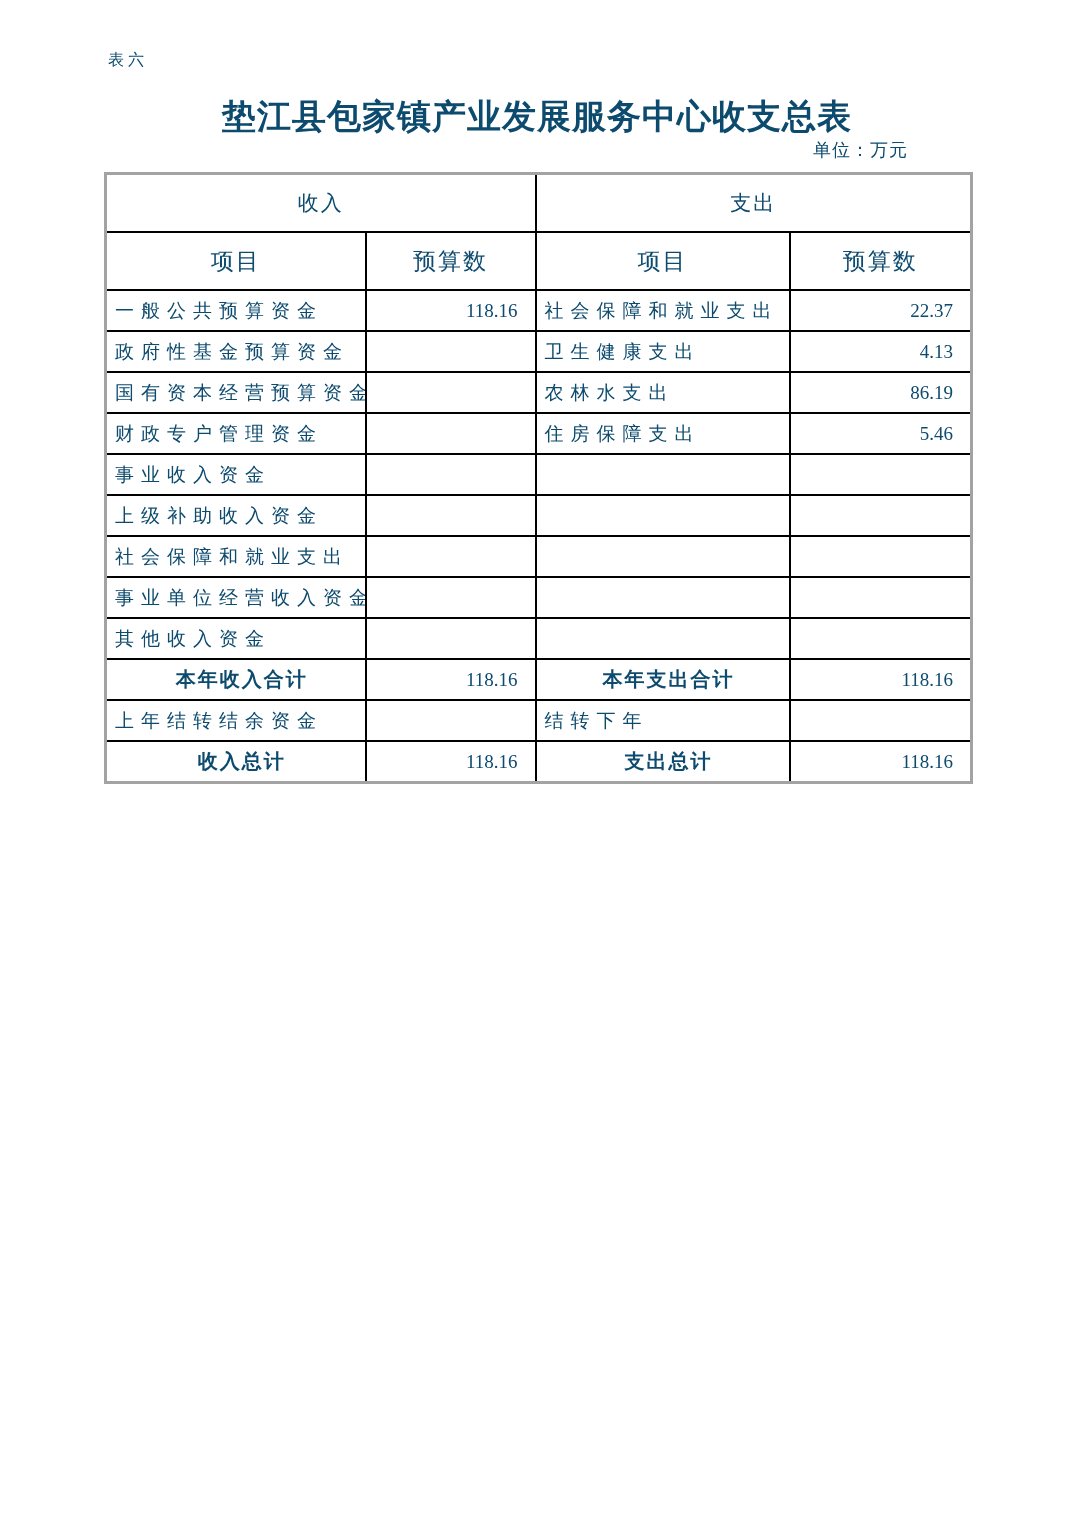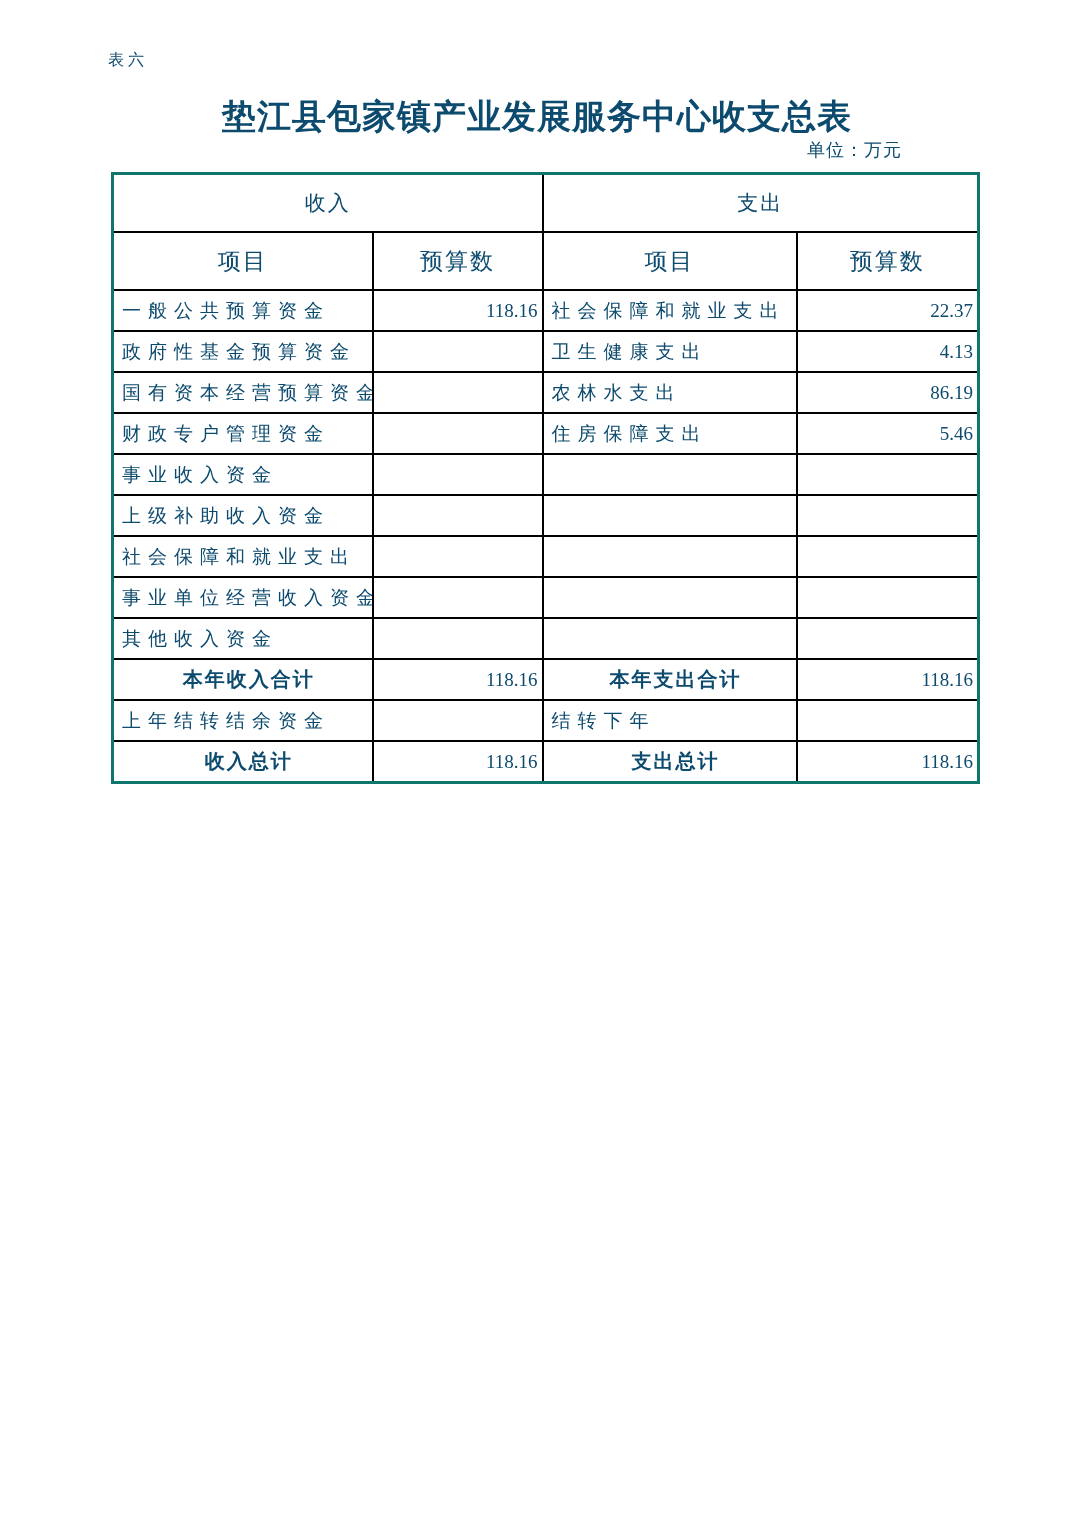--- a/index.html
+++ b/index.html
@@ -30,32 +30,32 @@
     top: 80px;
     margin: 14px;
     text-align: center;
     font-size: 34px;
     font-weight: bold;
     letter-spacing: 1px;
   }
   .unit-note {
     position: absolute;
     top: 138px;
-    right: 172px;
+    right: 166px;
     font-size: 18px;
     letter-spacing: 1px;
   }
   table.budget-table {
     position: absolute;
-    left: 111px;
+    left: 104px;
     top: 172px;
     width: 866px;
     border-collapse: collapse;
     table-layout: fixed;
-    border: 3px solid #0f766e;
+    border: 3px solid #a3a3a3;
   }
   .budget-table th,
   .budget-table td {
     border: 2px solid #000000;
     overflow: hidden;
     white-space: nowrap;
     font-weight: normal;
     padding: 0;
   }
   .group-row th {
@@ -75,21 +75,21 @@
     font-size: 19px;
   }
   .budget-table td.item {
     text-align: left;
     padding-left: 8px;
     letter-spacing: 7px;
     font-family: Liberation Mono, monospace;
   }
   .budget-table td.value {
     text-align: right;
-    padding-right: 4px;
+    padding-right: 17px;
     letter-spacing: 0;
   }
   .budget-table tr.total-row td.item {
     text-align: center;
     padding-left: 12px;
     font-weight: bold;
     font-size: 20px;
     letter-spacing: 2px;
   }
 </style>

